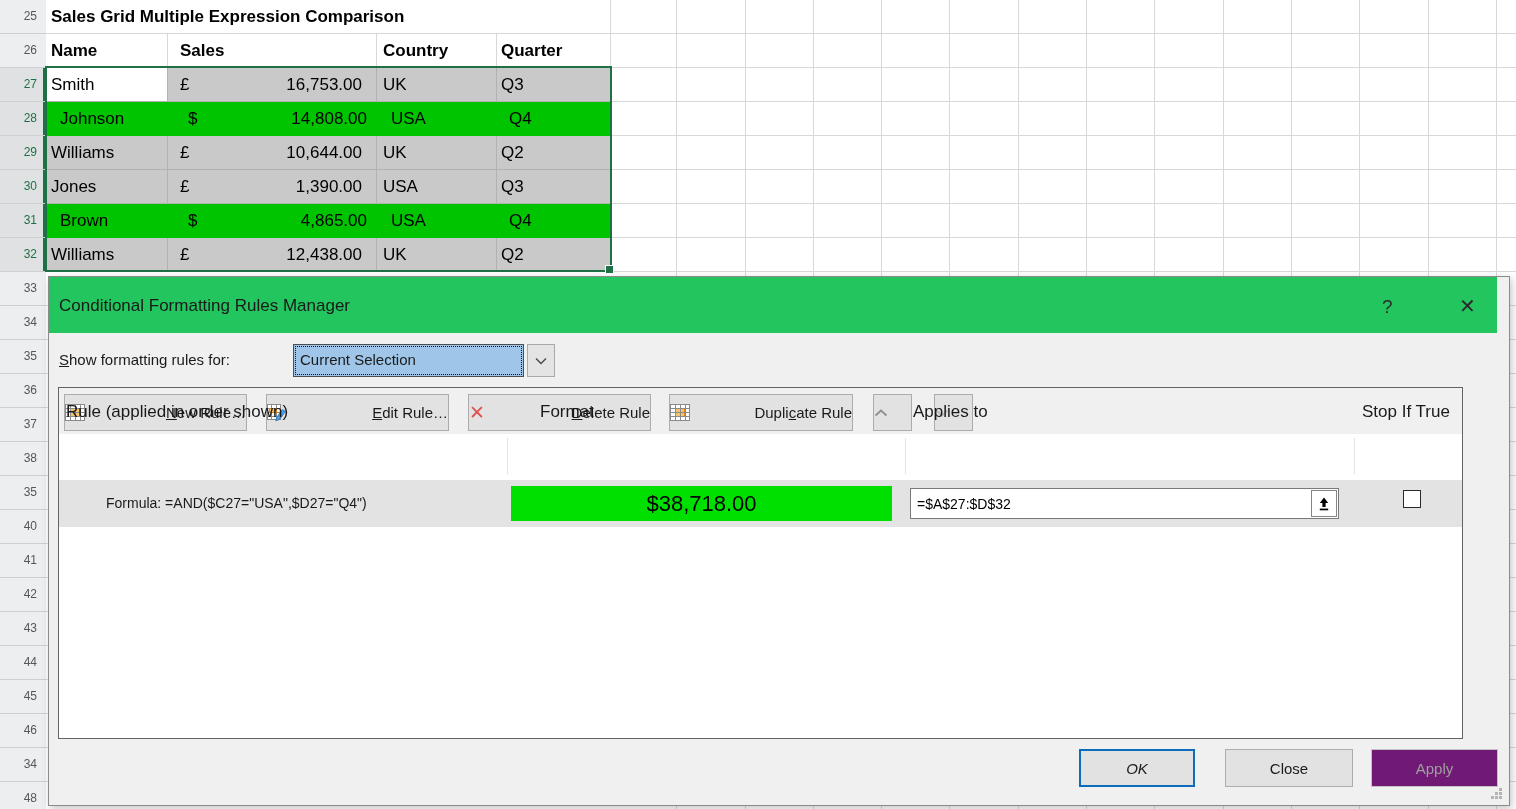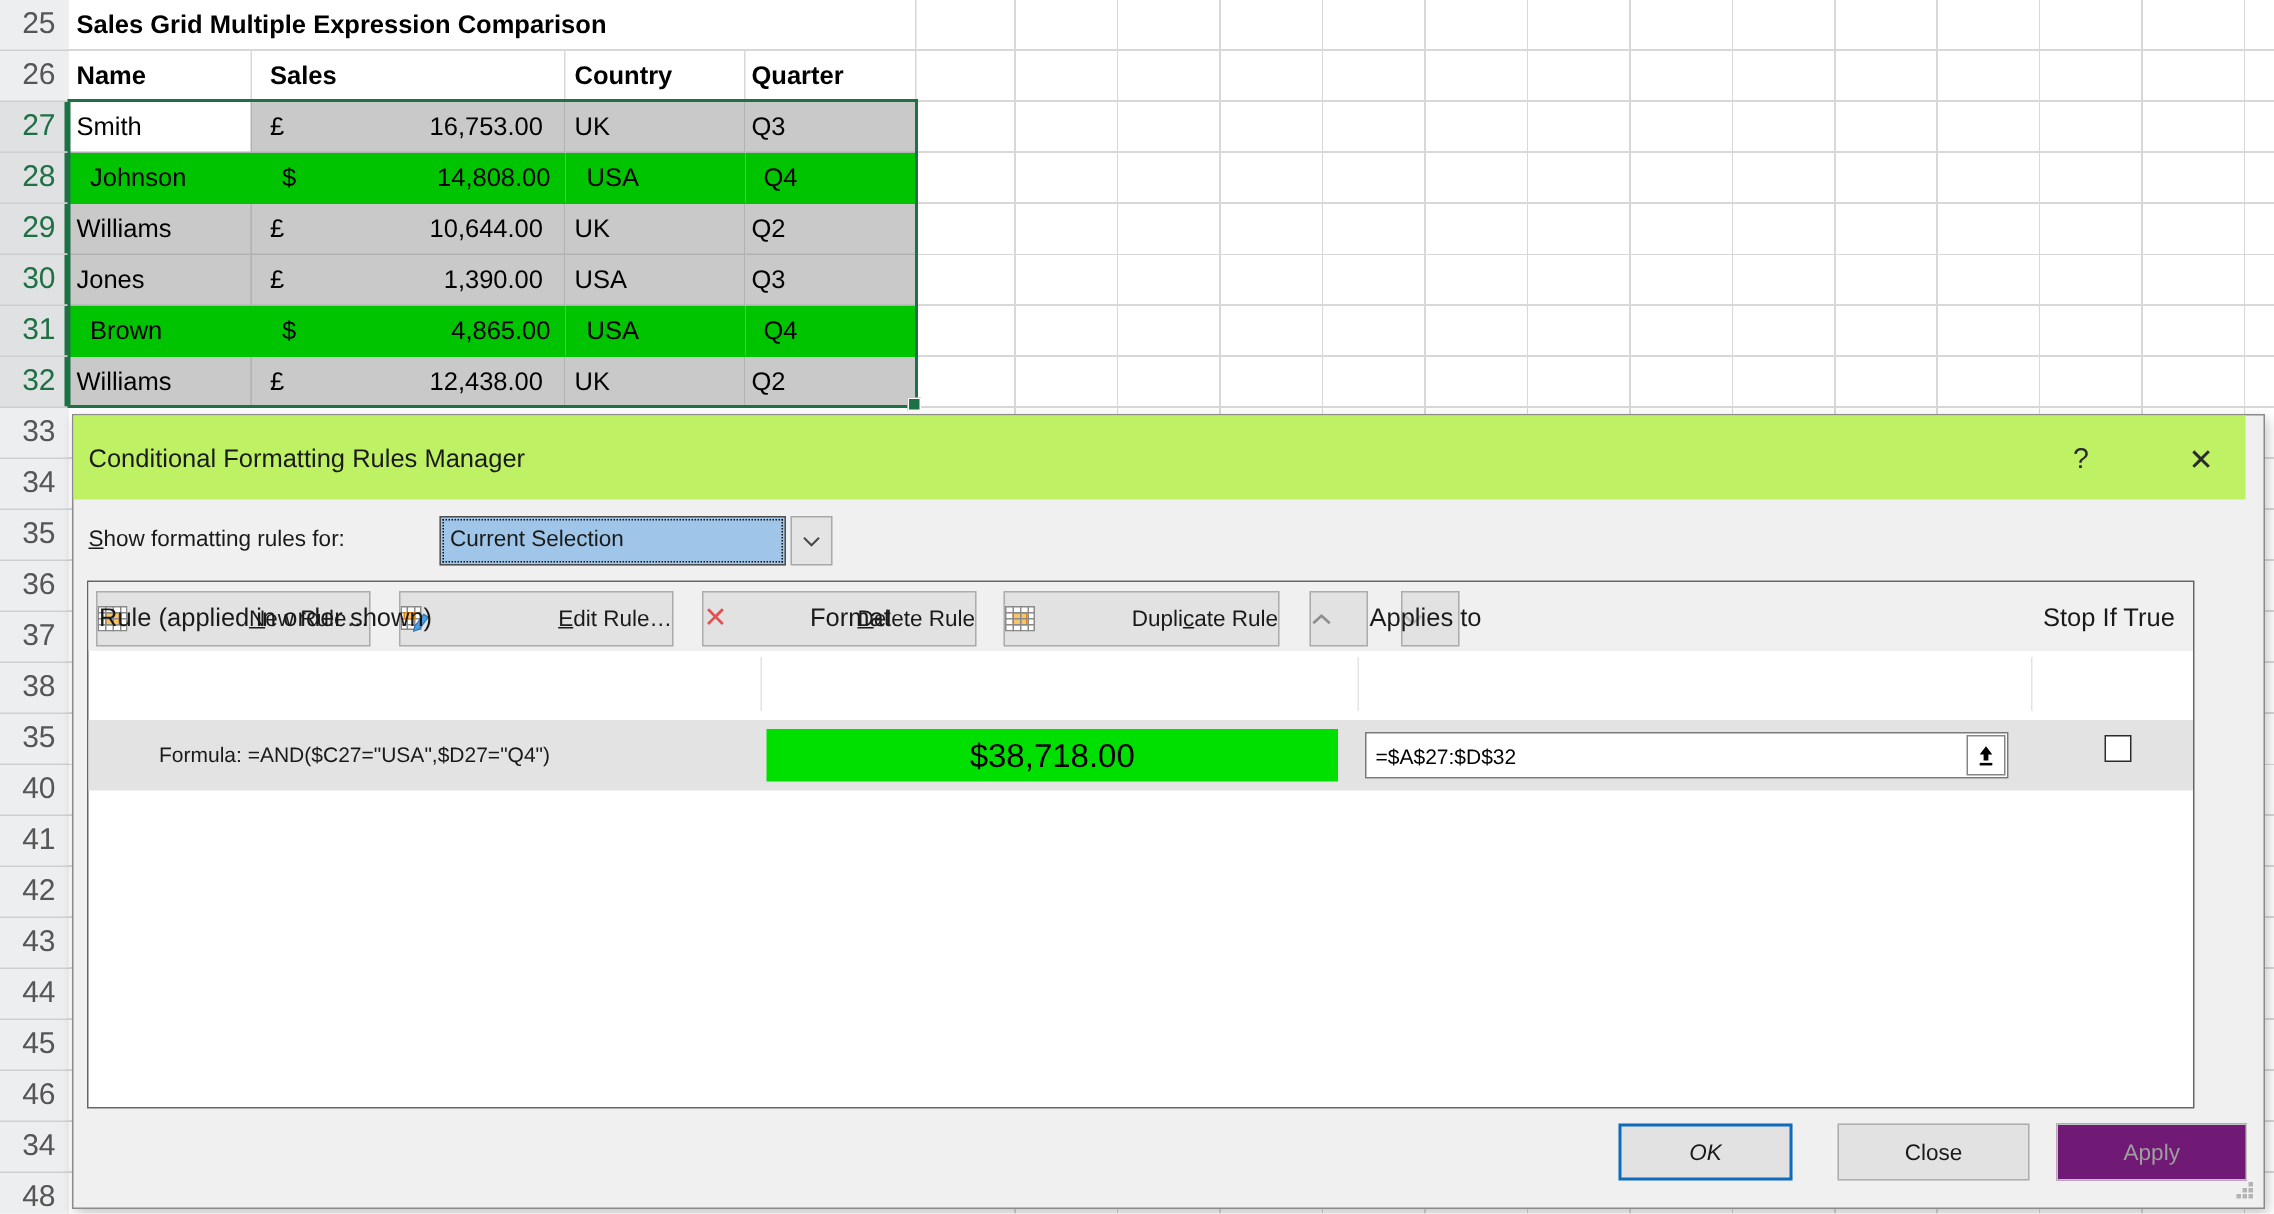--- a/index.html
+++ b/index.html
@@ -8,21 +8,21 @@
     font-family:"Liberation Sans", sans-serif;color:#000;
   }
   
   .sheet{position:absolute;inset:0;background:#fff;}
   .hgrid{position:absolute;left:46px;right:0;top:0;bottom:0;
     background:repeating-linear-gradient(180deg,transparent 0 33px,#d8d8d8 33px 34px);}
   .vgrid{position:absolute;left:609px;right:0;top:0;bottom:0;
     background:repeating-linear-gradient(90deg,transparent 0 67.3px,#d8d8d8 67.3px 68.3px);}
   .rowhead{position:absolute;left:0;top:0;width:46px;bottom:0;background:#e9e9e9;border-right:1px solid #b3b3b3;box-sizing:border-box;}
   .rnum{position:absolute;left:0;width:46px;height:34px;box-sizing:border-box;border-bottom:1px solid #cfcfcf;
-    background:#eceeef;color:#565656;font-size:20px;line-height:33px;text-align:right;padding-right:9px;}
+    background:#eceeef;color:#565656;font-size:12px;line-height:33px;text-align:right;padding-right:9px;}
   .rnum.sel{background:#dfe1e2;color:#1f7145;box-shadow:inset -3px 0 0 var(--selection-border-green,#1e7145);}
   .srow{position:absolute;left:46px;right:0;height:34px;display:flex;}
   .cell{box-sizing:border-box;height:34px;line-height:33px;border-right:1px solid #d8d8d8;font-size:17px;overflow:hidden;white-space:nowrap;}
   .title-cell{width:565px;font-weight:bold;padding-left:5px;font-size:17px;}
   .c-name{width:122px;padding-left:5px;}
   .c-sales{width:209px;display:flex;}
   .c-country{width:120px;padding-left:6px;}
   .c-quarter{width:114px;padding-left:4px;}
   .hdr .cell{font-weight:bold;}
   .hdr .c-sales{padding-left:12px;display:block;}
@@ -36,21 +36,21 @@
   .r-green .c-country{padding-left:14px;}
   .r-green .c-quarter{padding-left:12px;}
   .cell.active{background:#fff !important;}
   .sel-outline{position:absolute;left:45px;top:66px;width:567px;height:206px;box-sizing:border-box;
     border:2px solid var(--selection-border-green,#1e7145);pointer-events:none;}
   .sel-handle{position:absolute;right:-4px;bottom:-4px;width:7px;height:7px;
     background:var(--selection-border-green,#1e7145);border:1px solid #fff;}
   
   .dialog{position:absolute;left:48px;top:276px;width:1462px;height:530px;box-sizing:border-box;
     background:#f0f0f0;border:1px solid #8b8b8b;box-shadow:2px 3px 8px rgba(0,0,0,.22);font-size:15px;color:#1a1a1a;}
-  .dlg-titlebar{position:absolute;left:0;top:0;right:12px;height:56px;background:#bef264;}
+  .dlg-titlebar{position:absolute;left:0;top:0;right:12px;height:56px;background:#22c55e;}
   .dlg-title{position:absolute;left:10px;top:19px;font-size:17px;}
   .dlg-help{position:absolute;left:1333px;top:19px;font-size:19px;color:#2b2b2b;cursor:default;}
   .dlg-close{position:absolute;left:1410px;top:17px;font-size:20px;font-weight:300;color:#2b2b2b;cursor:default;}
   .show-label{position:absolute;left:10px;top:74px;font-size:15px;}
   .combo-field{position:absolute;left:244px;top:67px;width:231px;height:33px;box-sizing:border-box;
     background:var(--combo-blue,#9fc5e8);border:1px solid #4f4f4f;outline:1px dotted #111;outline-offset:-3px;
     font-size:15px;line-height:30px;padding-left:6px;}
   .combo-arrow{position:absolute;left:478px;top:67px;width:28px;height:33px;box-sizing:border-box;
     background:#e4e4e4;border:1px solid #a9a9a9;display:flex;align-items:center;justify-content:center;}
   .rules-panel{position:absolute;left:9px;top:110px;width:1405px;height:352px;box-sizing:border-box;

